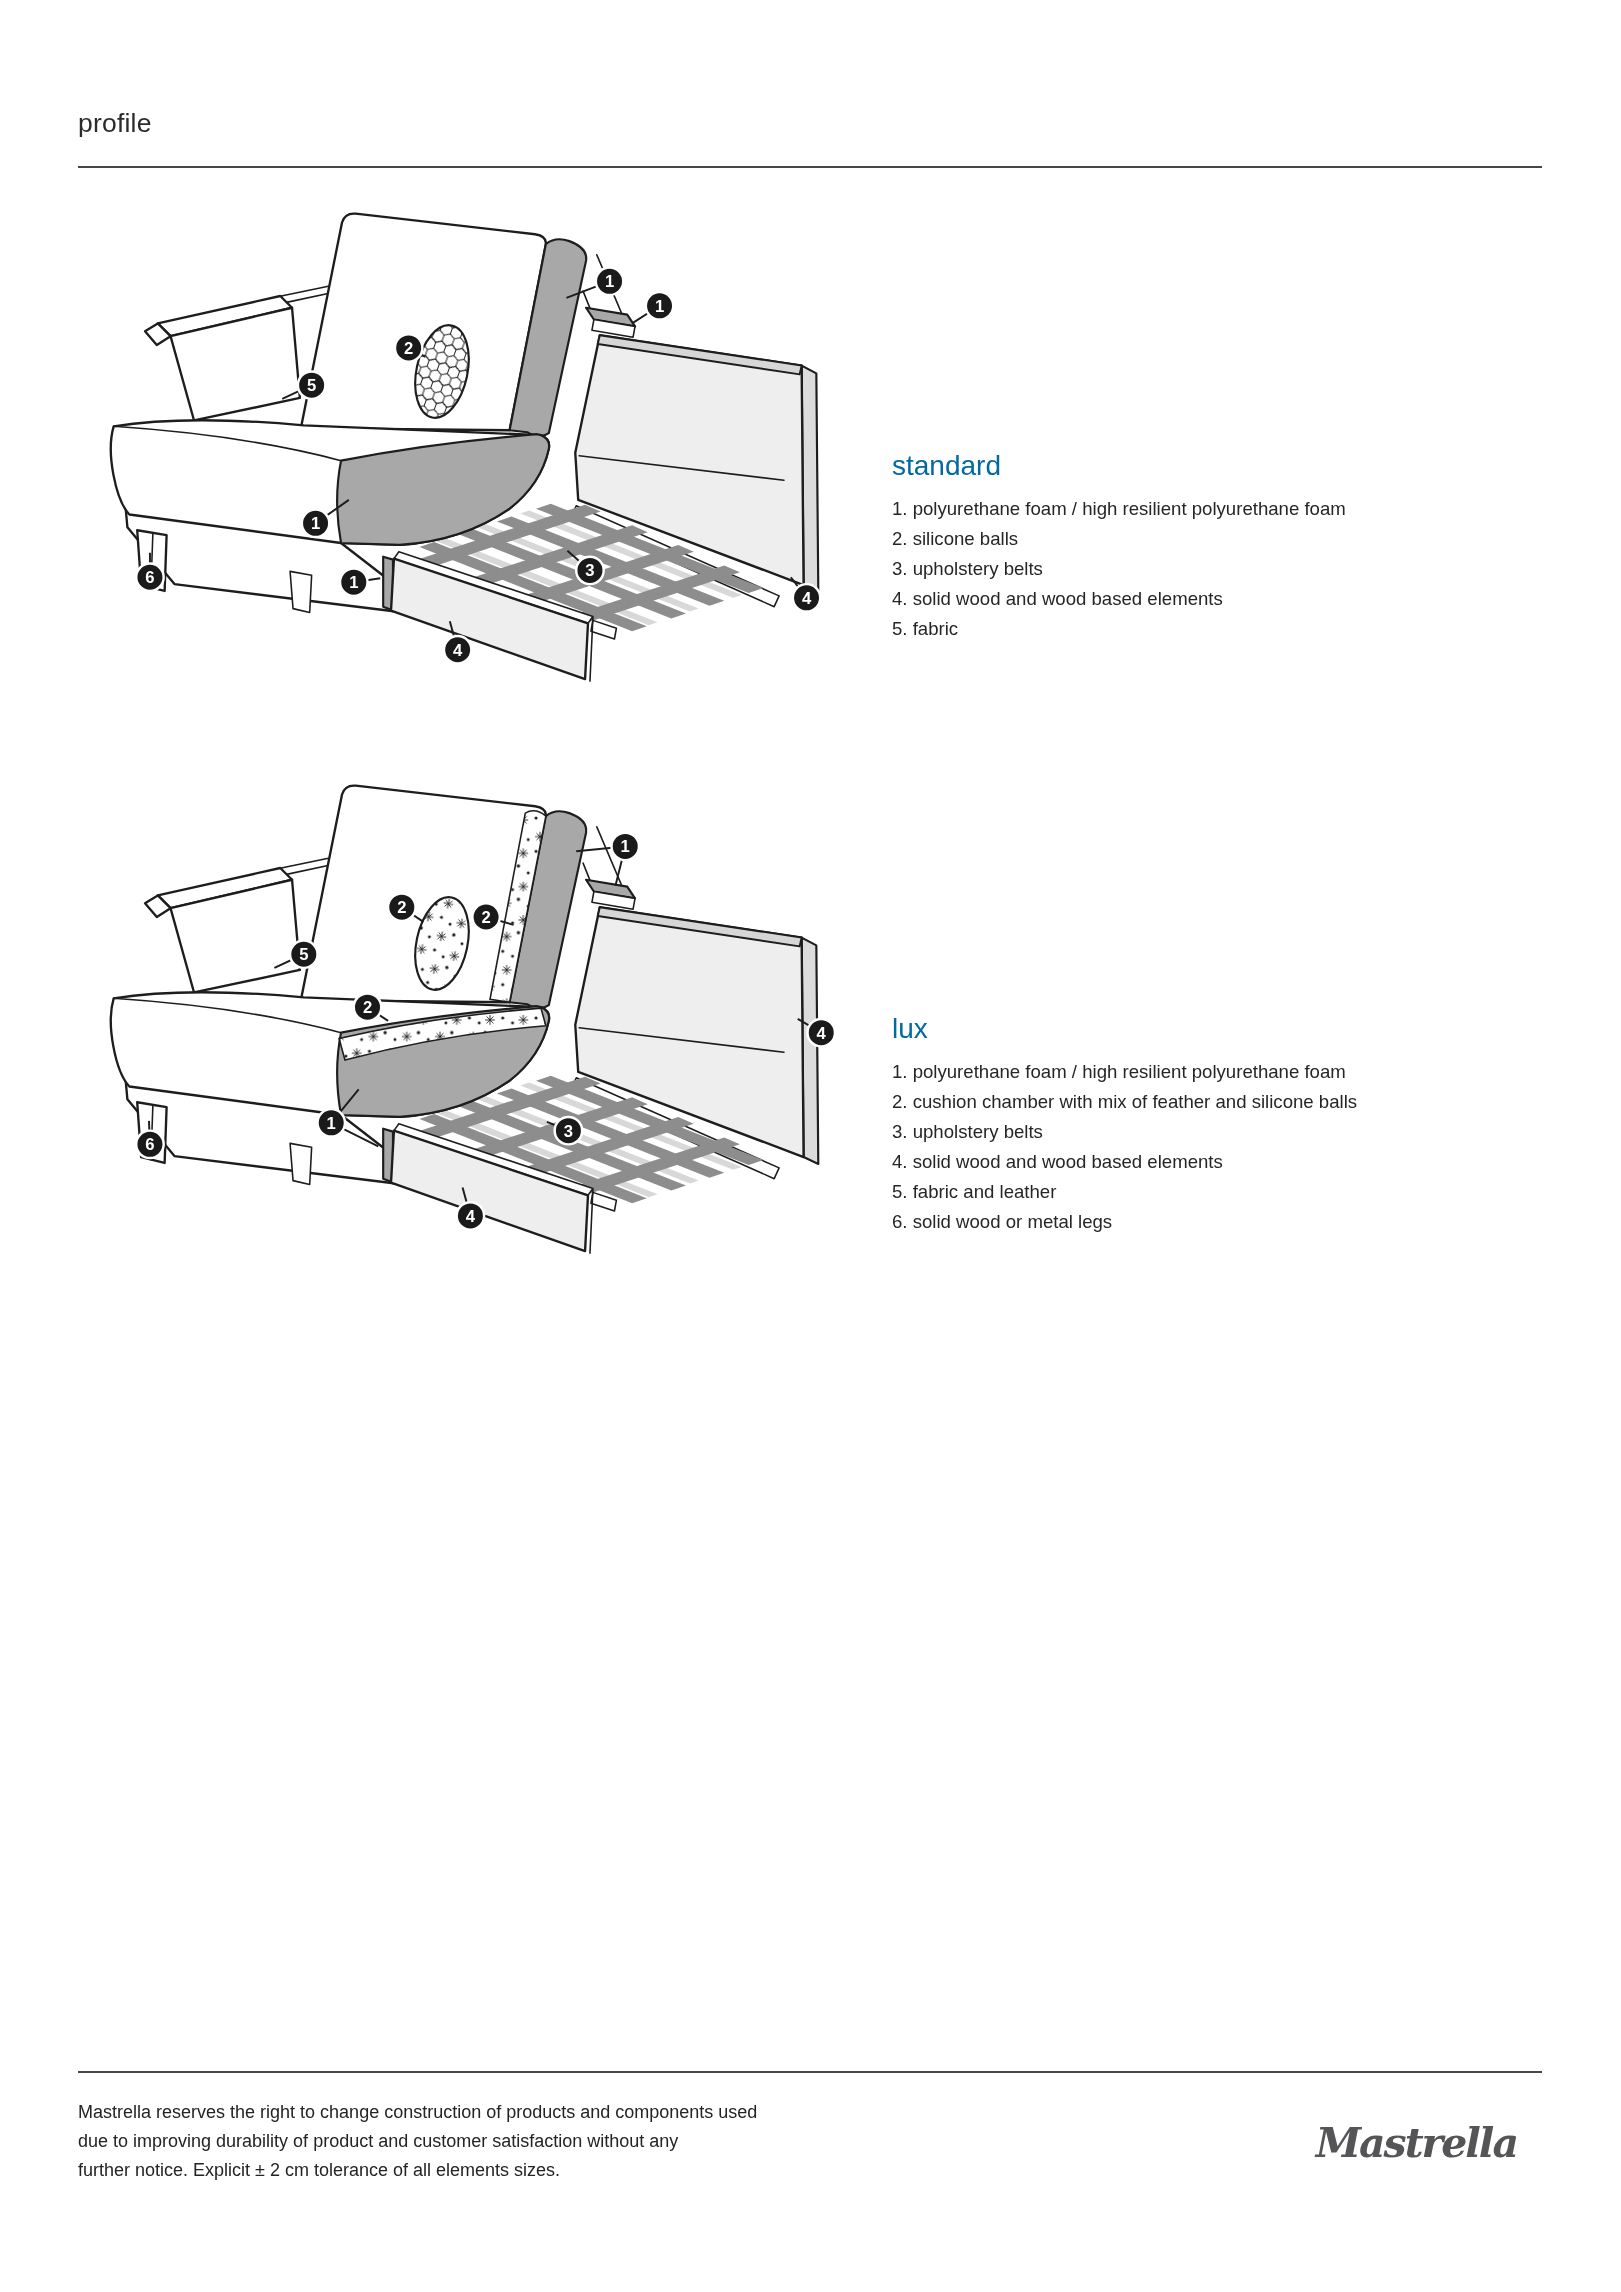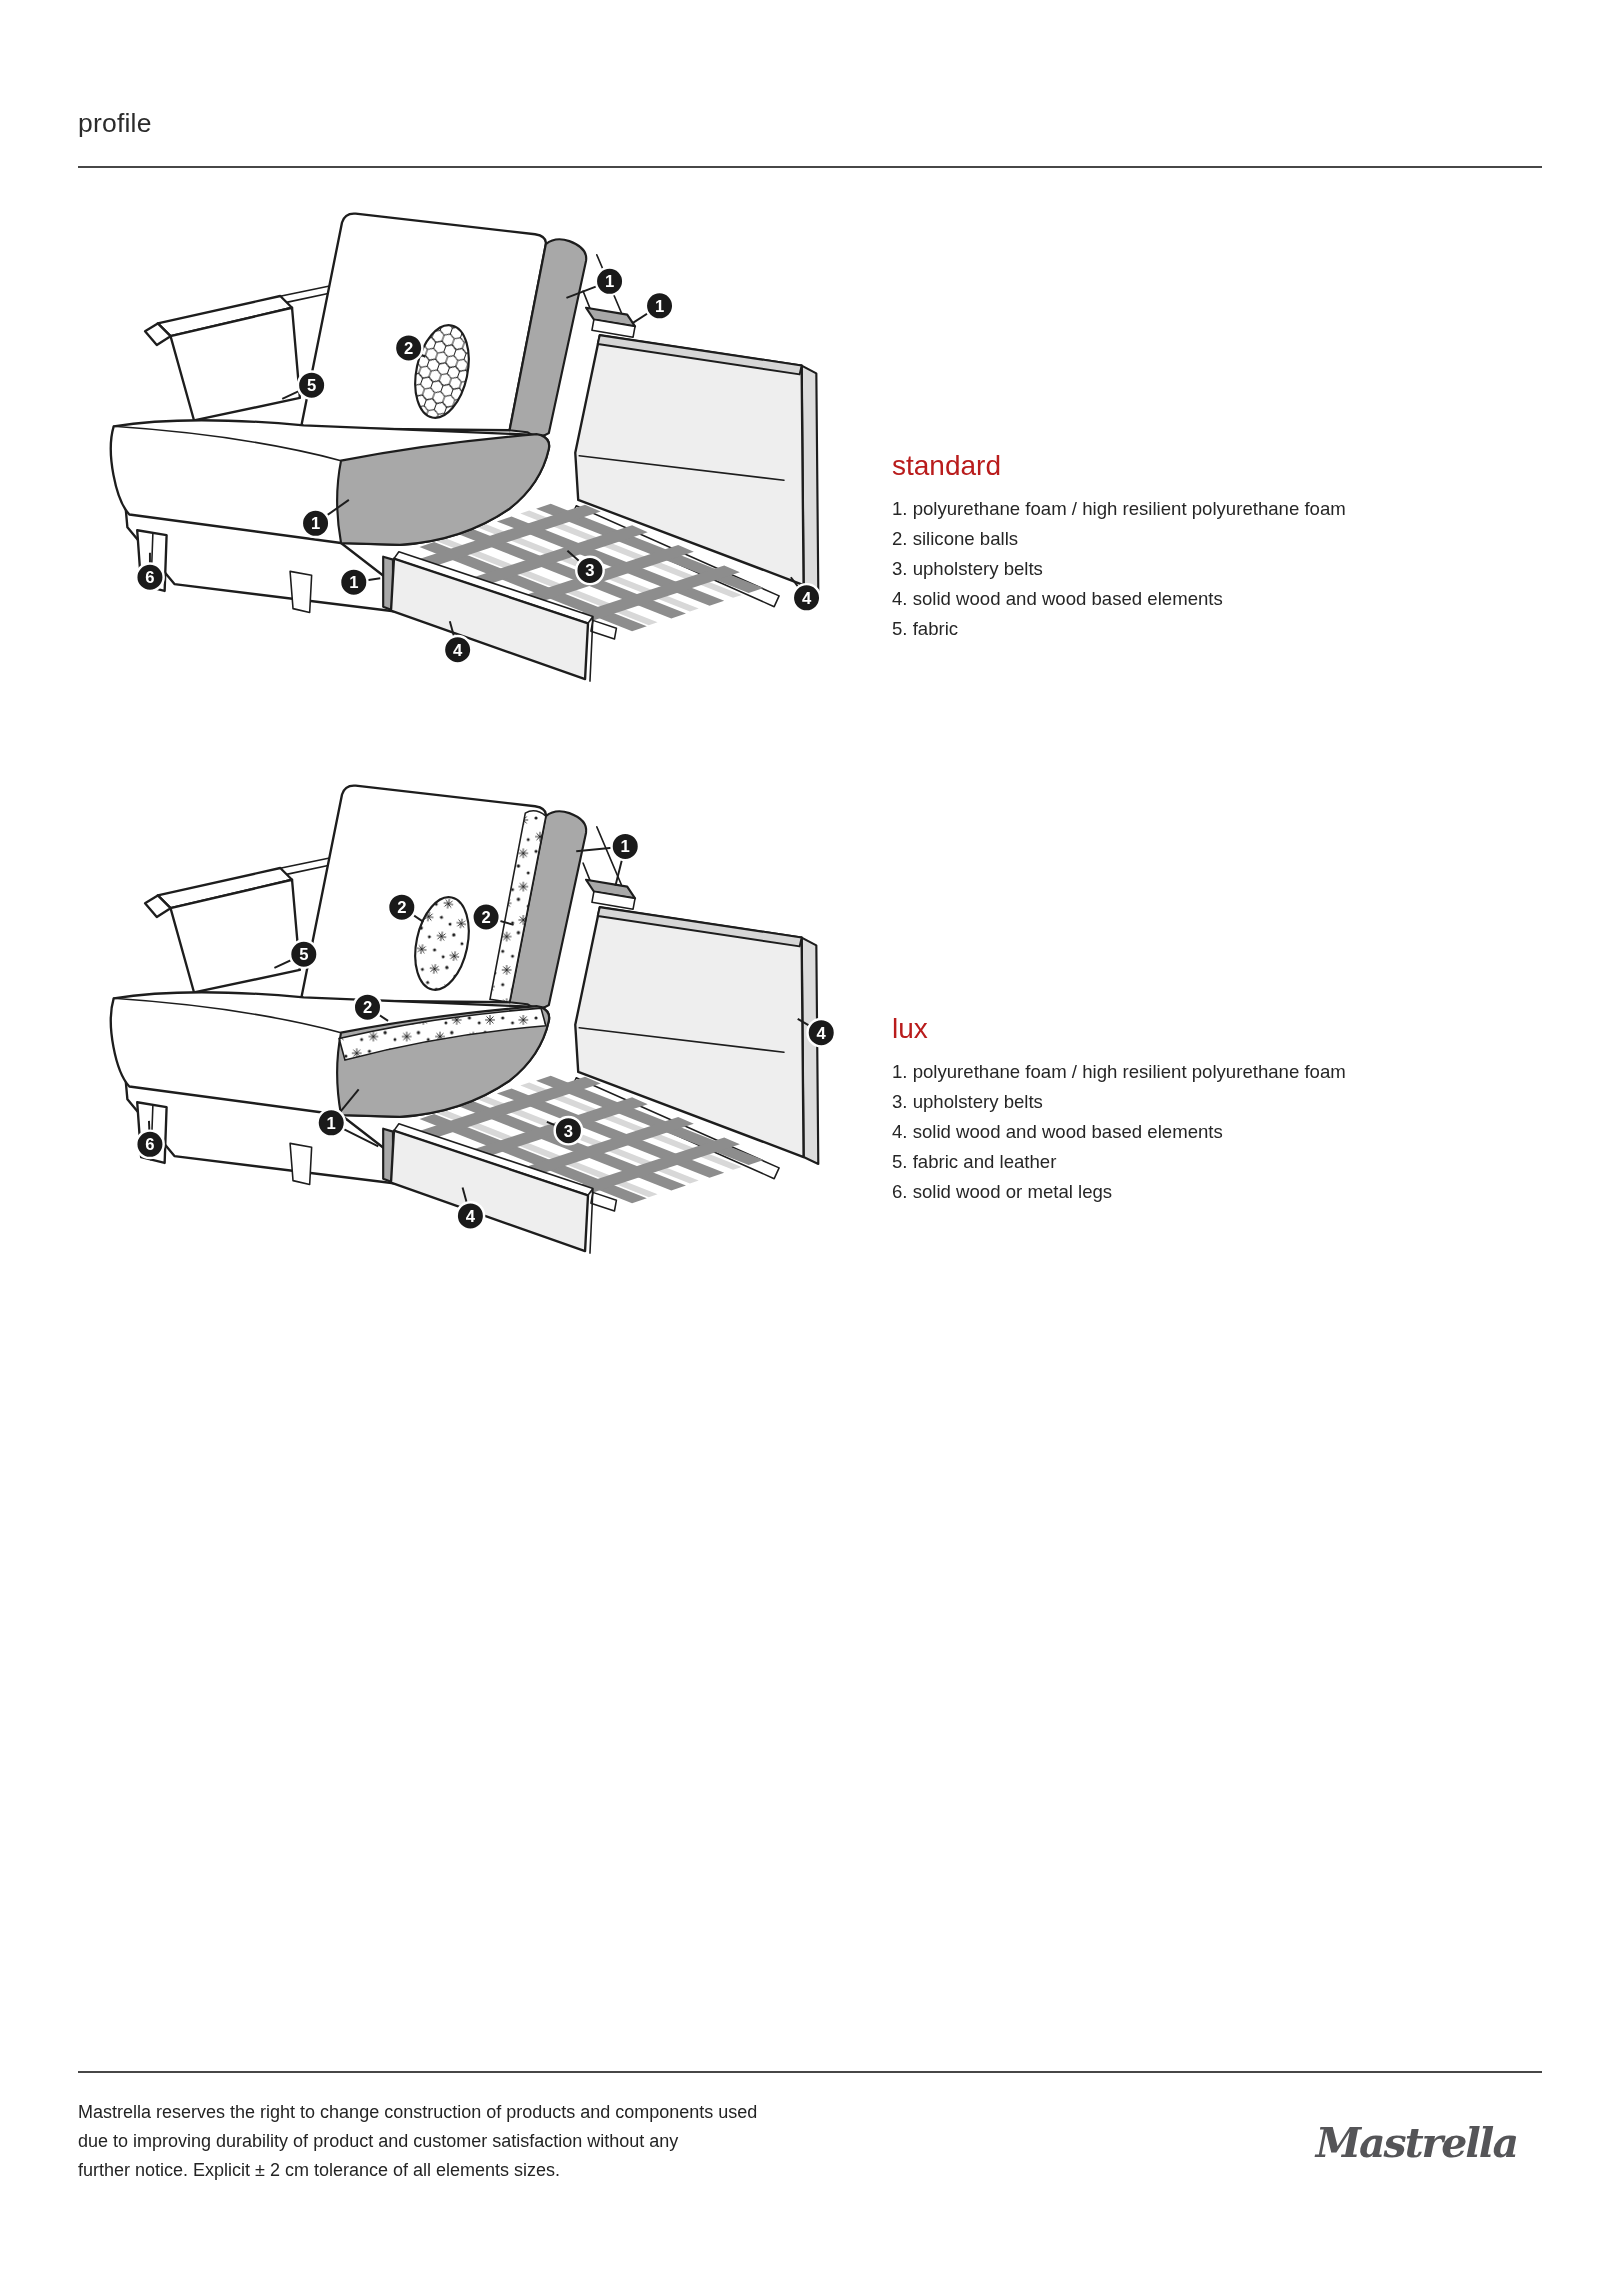--- a/index.html
+++ b/index.html
@@ -5,21 +5,21 @@
   html,body{margin:0;padding:0;background:#fff;}
   .page{position:relative;width:1621px;height:2232px;background:#fff;overflow:hidden;
         font-family:"Liberation Sans",sans-serif;color:#2a2a2a;}
   .page-title{position:absolute;left:78px;top:108px;font-size:26.5px;color:#2b2b2b;letter-spacing:0.2px;}
   .rule{position:absolute;left:78px;width:1464px;height:0;border-top:2px solid #474747;}
   .rule-top{top:166px;}
   .rule-bottom{top:2071px;}
   .spec-block{position:absolute;left:892px;width:627px;}
   .spec-block.standard{top:450px;}
   .spec-block.lux{top:1013px;}
-  .spec-title{font-size:28px;color:#b91c1c;margin:0 0 11.8px 0;font-weight:400;}
+  .spec-title{font-size:28px;color:#0369a1;margin:0 0 11.8px 0;font-weight:400;}
   .spec-item{font-size:18.6px;line-height:30px;color:#262626;white-space:nowrap;}
   .diagram{position:absolute;left:98px;width:784px;height:510px;}
   .diagram.standard{top:188px;}
   .diagram.lux{top:760px;}
   .footer-text{position:absolute;left:78px;top:2098px;width:745px;font-size:18px;line-height:29px;color:#242424;}
   .brand-logo{position:absolute;left:1179px;top:2094px;width:338px;height:98px;
               font-family:"DejaVu Serif",serif;font-style:italic;font-weight:bold;
               font-size:41px;color:#555558;letter-spacing:-2px;line-height:98px;text-align:right;}
   
   .w{fill:#ffffff;stroke:#1d1d1d;stroke-width:2.4;stroke-linejoin:round;stroke-linecap:round;}
@@ -286,20 +286,21 @@
     <g class="mk" transform="translate(380,465)">
         <line x1="0" y1="0" x2="-8" y2="-29"></line>
         <circle r="14"></circle>
         <text y="6">4</text>
       </g>
   </svg>
 
   <div class="spec-block lux">
     <div class="spec-title">lux</div>
     <div class="spec-item">1. polyurethane foam / high resilient polyurethane foam</div>
+    <div class="spec-item">2. cushion chamber with mix of feather and silicone balls</div>
     <div class="spec-item">3. upholstery belts</div>
     <div class="spec-item">4. solid wood and wood based elements</div>
     <div class="spec-item">5. fabric and leather</div>
     <div class="spec-item">6. solid wood or metal legs</div>
   </div>
 
   <div class="rule rule-bottom"></div>
   <div class="footer-text">
     <div>Mastrella reserves the right to change construction of products and components used</div>
     <div>due to improving durability of product and customer satisfaction without any</div>

